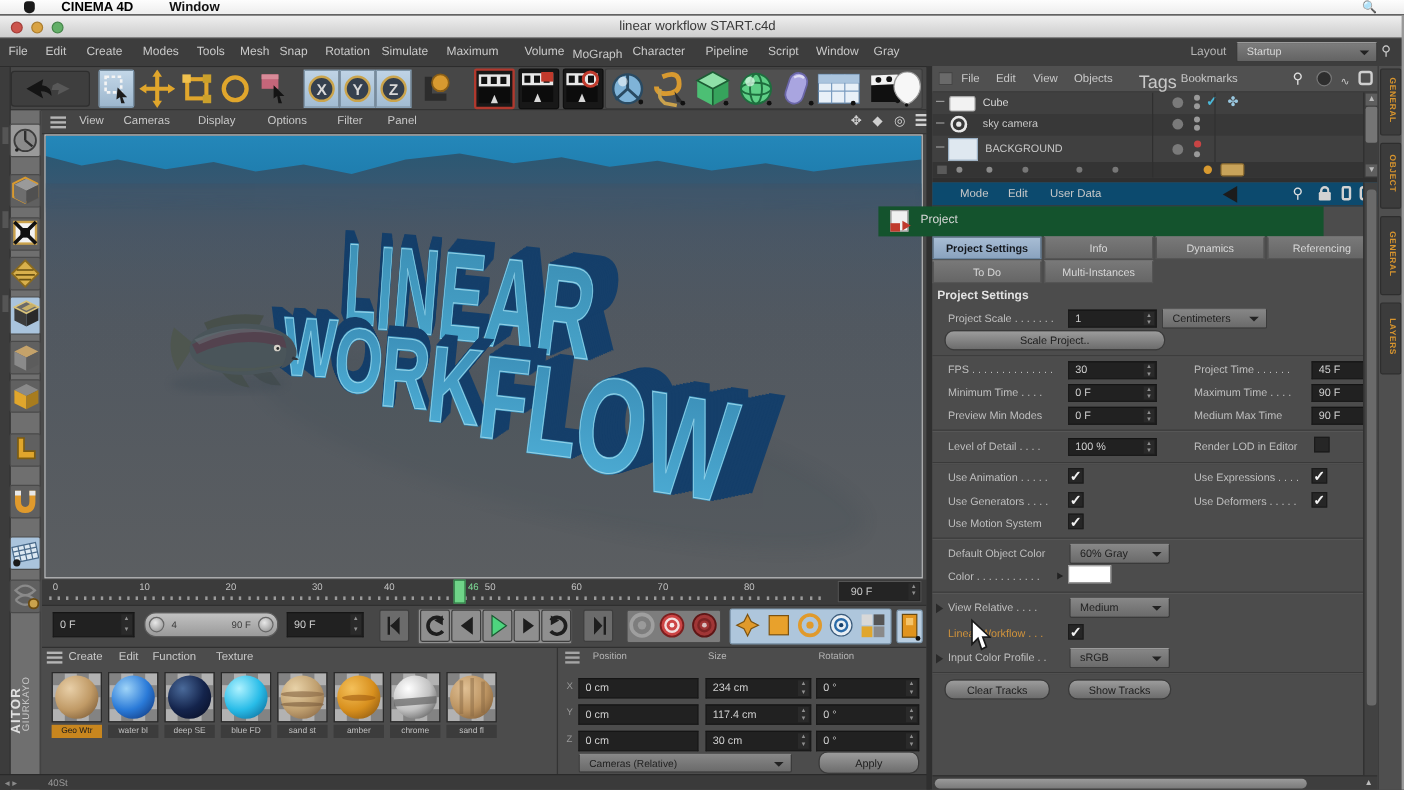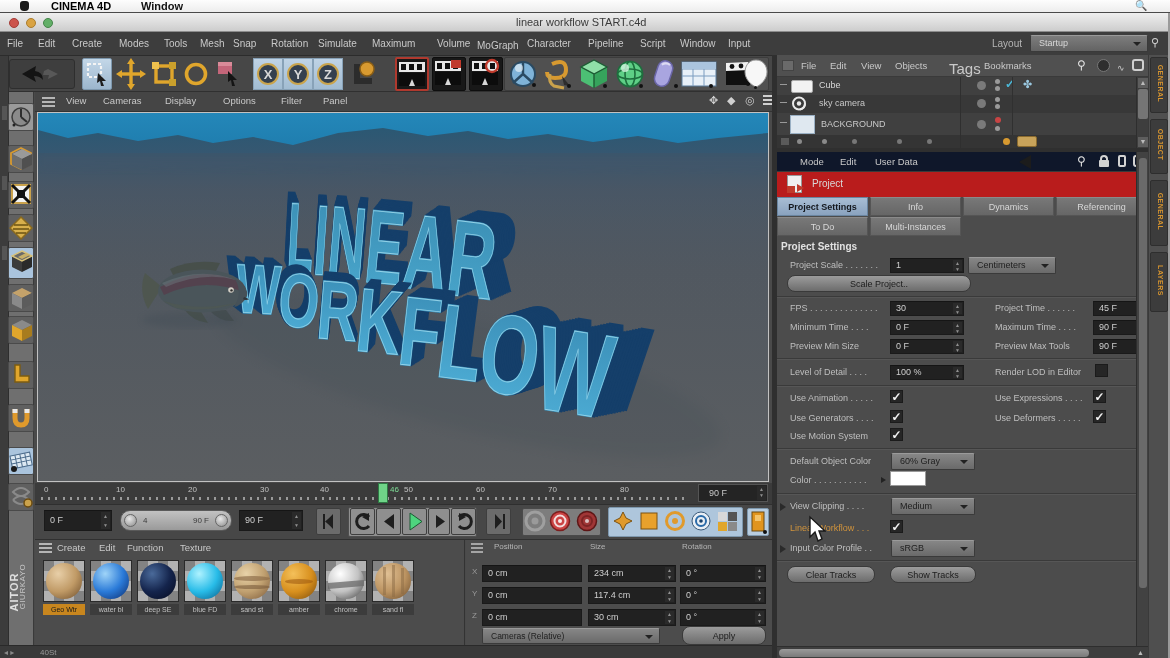--- a/index.html
+++ b/index.html
@@ -46,21 +46,21 @@
     <div class="abs txt" style="left:233px;top:6px">Snap</div>
     <div class="abs txt" style="left:271px;top:6px">Rotation</div>
     <div class="abs txt" style="left:318px;top:6px">Simulate</div>
     <div class="abs txt" style="left:372px;top:6px">Maximum</div>
     <div class="abs txt" style="left:437px;top:6px">Volume</div>
     <div class="abs txt" style="left:477px;top:8px">MoGraph</div>
     <div class="abs txt" style="left:527px;top:6px">Character</div>
     <div class="abs txt" style="left:588px;top:6px">Pipeline</div>
     <div class="abs txt" style="left:640px;top:6px">Script</div>
     <div class="abs txt" style="left:680px;top:6px">Window</div>
-    <div class="abs txt" style="left:728px;top:6px">Input</div>
+    <div class="abs txt" style="left:728px;top:6px">Gray</div>
  <div class="abs txt" style="left:992px;top:6px;color:#b5b5b5">Layout</div>
  <div class="drop" style="left:1030px;top:3px;width:118px;height:17px;background:linear-gradient(#7d7d7d,#636363);color:#d8d8d8">Startup</div>
  <div class="abs" style="left:1151px;top:4px;color:#cfcfcf;font-size:11px">⚲</div>
 </div>
 <div class="abs" style="left:0;top:56px;width:772px;height:36px;background:#474747;border-bottom:1px solid #303030"></div>
 <div class="abs" style="left:9px;top:59px;width:66px;height:30px;background:#3e3e3e;border-radius:3px;border:1px solid #2e2e2e">
 <svg width="64" height="28" viewBox="0 0 64 28">
       <path d="M26,6 L12,14 L26,22 L24,16 Q30,16 33,20 Q33,12 25,11 Z" fill="#141414"></path>
 <path d="M38,9 L48,14 L38,19 L39,15 L33,15 L34,11 Z" fill="#585858"></path>
     </svg></div>
@@ -891,34 +891,34 @@
 <div class="abs" style="left:240px;top:59px;width:20px;height:11px;background:#c8a35a;border:1px solid #8a6a2e;border-radius:2px"></div>
     <div class="abs" style="left:183px;top:0;width:1px;height:71px;background:#2f2f2f"></div>
     <div class="abs" style="left:235px;top:0;width:1px;height:58px;background:#303030"></div>
   </div>
 <div class="abs" style="left:1136px;top:77px;width:12px;height:71px;background:#3e3e3e;border-left:1px solid #2e2e2e">
 <div class="abs" style="left:1px;top:1px;width:10px;height:10px;background:#5e5e5e;color:#bbb;font-size:7px;text-align:center;line-height:10px">▲</div>
 <div class="abs" style="left:1px;top:12px;width:10px;height:30px;background:#757575;border-radius:2px"></div>
 <div class="abs" style="left:1px;bottom:1px;width:10px;height:10px;background:#5e5e5e;color:#bbb;font-size:7px;text-align:center;line-height:10px">▼</div>
 </div>
 <div class="abs" style="left:777px;top:148px;width:371px;height:4px;background:#2f2f2f"></div>
-<div class="abs" style="left:777px;top:152px;width:371px;height:20px;background:#0f172a;border-bottom:1px solid #3a3a3a">
+<div class="abs" style="left:777px;top:152px;width:371px;height:20px;background:#0c4a6e;border-bottom:1px solid #3a3a3a">
 <div class="abs txt" style="left:23px;top:4px;font-size:9.5px">Mode</div>
 <div class="abs txt" style="left:63px;top:4px;font-size:9.5px">Edit</div>
 <div class="abs txt" style="left:98px;top:4px;font-size:9.5px">User Data</div>
 <div class="abs" style="left:235px;top:3px;width:0;height:0;border:7px solid transparent;border-right:12px solid #1c1c1c"></div>
 <div class="abs" style="left:300px;top:2px;color:#e2e2e2;font-size:12px">⚲</div>
 <div class="abs" style="left:322px;top:3px;width:10px;height:12px">
  <div class="abs" style="left:1px;top:0;width:8px;height:6px;border:2px solid #d2d2d2;border-bottom:none;border-radius:4px 4px 0 0"></div>
  <div class="abs" style="left:0;top:5px;width:10px;height:7px;background:#d2d2d2;border-radius:1px"></div>
     </div>
 <div class="abs" style="left:341px;top:3px;width:8px;height:12px;border:2px solid #d2d2d2;border-radius:2px"></div>
 <div class="abs" style="left:356px;top:3px;width:12px;height:12px;border:2px solid #d2d2d2;border-radius:3px"></div>
 </div>
-<div class="abs" style="left:777px;top:172px;width:371px;height:25px;background:#b91c1c">
+<div class="abs" style="left:732px;top:172px;width:371px;height:25px;background:#14532d">
 <div class="abs" style="left:10px;top:3px;width:15px;height:18px;background:#f0f0f0;border:1px solid #999"></div>
 <div class="abs" style="left:10px;top:14px;width:8px;height:7px;background:#c03a2c"></div>
 <div class="abs" style="left:20px;top:12px;width:0;height:0;border:4px solid transparent;border-left:7px solid #c03a2c"></div>
 <div class="abs txt" style="left:35px;top:6px;font-size:10px;color:#d8d8d8">Project</div>
 </div>
 <div class="abs" style="left:777px;top:197px;width:91px;height:19px;background:linear-gradient(#a8bdd4,#8aa3bf);color:#14181e;font-weight:bold;border:1px solid #6a85a0;font-size:9px;text-align:center;line-height:18px;overflow:hidden">Project Settings</div>
 <div class="abs" style="left:870px;top:197px;width:91px;height:19px;background:linear-gradient(#787878,#666);color:#d8d8d8;border:1px solid #555;border-top-color:#8a8a8a;font-size:9px;text-align:center;line-height:18px;overflow:hidden">Info</div>
 <div class="abs" style="left:963px;top:197px;width:91px;height:19px;background:linear-gradient(#787878,#666);color:#d8d8d8;border:1px solid #555;border-top-color:#8a8a8a;font-size:9px;text-align:center;line-height:18px;overflow:hidden">Dynamics</div>
 <div class="abs" style="left:1056px;top:197px;width:91px;height:19px;background:linear-gradient(#787878,#666);color:#d8d8d8;border:1px solid #555;border-top-color:#8a8a8a;font-size:9px;text-align:center;line-height:18px;overflow:hidden">Referencing</div>
 <div class="abs" style="left:777px;top:217px;width:91px;height:19px;background:linear-gradient(#787878,#666);color:#d8d8d8;border:1px solid #555;border-top-color:#8a8a8a;font-size:9px;text-align:center;line-height:18px">To Do</div>
@@ -932,23 +932,23 @@
 <div class="pill" style="left:787px;top:275px;width:184px;height:17px;line-height:16px">Scale Project..</div>
 <div class="sep" style="top:296px"></div>
 <div class="lbl" style="left:790px;top:303px;color:#bfbfbf">FPS . . . . . . . . . . . . . .</div>
 <div class="inp" style="left:890px;top:301px;width:74px;height:15px">30<div class="spin" style="line-height:6px">▲<br>▼</div></div>
 <div class="lbl" style="left:995px;top:303px;color:#bfbfbf">Project Time . . . . . .</div>
 <div class="inp" style="left:1093px;top:301px;width:52px;height:15px">45 F</div>
 <div class="lbl" style="left:790px;top:322px;color:#bfbfbf">Minimum Time . . . .</div>
 <div class="inp" style="left:890px;top:320px;width:74px;height:15px">0 F<div class="spin" style="line-height:6px">▲<br>▼</div></div>
 <div class="lbl" style="left:995px;top:322px;color:#bfbfbf">Maximum Time . . . .</div>
 <div class="inp" style="left:1093px;top:320px;width:52px;height:15px">90 F</div>
-<div class="lbl" style="left:790px;top:341px;color:#bfbfbf">Preview Min Size</div>
+<div class="lbl" style="left:790px;top:341px;color:#bfbfbf">Preview Min Modes</div>
 <div class="inp" style="left:890px;top:339px;width:74px;height:15px">0 F<div class="spin" style="line-height:6px">▲<br>▼</div></div>
-<div class="lbl" style="left:995px;top:341px;color:#bfbfbf">Preview Max Tools</div>
+<div class="lbl" style="left:995px;top:341px;color:#bfbfbf">Medium Max Time</div>
 <div class="inp" style="left:1093px;top:339px;width:52px;height:15px">90 F</div>
 <div class="sep" style="top:358px"></div>
 <div class="lbl" style="left:790px;top:367px;color:#bfbfbf">Level of Detail  . . . .</div>
 <div class="inp" style="left:890px;top:365px;width:74px;height:15px">100 %<div class="spin" style="line-height:6px">▲<br>▼</div></div>
 <div class="lbl" style="left:995px;top:367px;color:#bfbfbf">Render LOD in Editor</div>
 <div class="chk" style="left:1095px;top:364px;color:transparent">x</div>
 <div class="sep" style="top:385px"></div>
 <div class="lbl" style="left:790px;top:393px;color:#bfbfbf">Use Animation . . . . .</div>
 <div class="chk" style="left:890px;top:390px">✓</div>
 <div class="lbl" style="left:995px;top:393px;color:#bfbfbf">Use Expressions . . . .</div>
@@ -960,21 +960,21 @@
 <div class="lbl" style="left:790px;top:431px;color:#bfbfbf">Use Motion System</div>
 <div class="chk" style="left:890px;top:428px">✓</div>
 <div class="sep" style="top:448px"></div>
 <div class="lbl" style="left:790px;top:456px;color:#bfbfbf">Default Object Color</div>
 <div class="drop" style="left:891px;top:453px;width:84px;height:17px">60% Gray</div>
 <div class="lbl" style="left:790px;top:475px;color:#bfbfbf">Color . . . . . . . . . . .</div>
 <div class="abs" style="left:881px;top:477px;width:0;height:0;border:3px solid transparent;border-left:5px solid #222"></div>
 <div class="abs" style="left:890px;top:471px;width:36px;height:15px;background:#fff;border:1px solid #999"></div>
 <div class="sep" style="top:493px"></div>
 <div class="abs" style="left:780px;top:503px;width:0;height:0;border:4px solid transparent;border-left:6px solid #2a2a2a"></div>
-<div class="lbl" style="left:790px;top:501px;color:#bfbfbf">View Clipping  . . . .</div>
+<div class="lbl" style="left:790px;top:501px;color:#bfbfbf">View Relative  . . . .</div>
 <div class="drop" style="left:891px;top:498px;width:84px;height:17px">Medium</div>
 <div class="lbl" style="left:790px;top:523px;color:#d0933c">Linear Workflow  . . .</div>
 <div class="chk" style="left:890px;top:520px">✓</div>
 <div class="abs" style="left:780px;top:545px;width:0;height:0;border:4px solid transparent;border-left:6px solid #2a2a2a"></div>
 <div class="lbl" style="left:790px;top:543px;color:#bfbfbf">Input Color Profile . .</div>
 <div class="drop" style="left:891px;top:540px;width:84px;height:17px">sRGB</div>
 <div class="sep" style="top:560px"></div>
 <div class="pill" style="left:787px;top:566px;width:88px;height:17px;line-height:16px">Clear Tracks</div>
 <div class="pill" style="left:890px;top:566px;width:86px;height:17px;line-height:16px">Show Tracks</div>
 <svg class="abs" style="left:806px;top:515px" width="20" height="28" viewBox="0 0 20 28">

